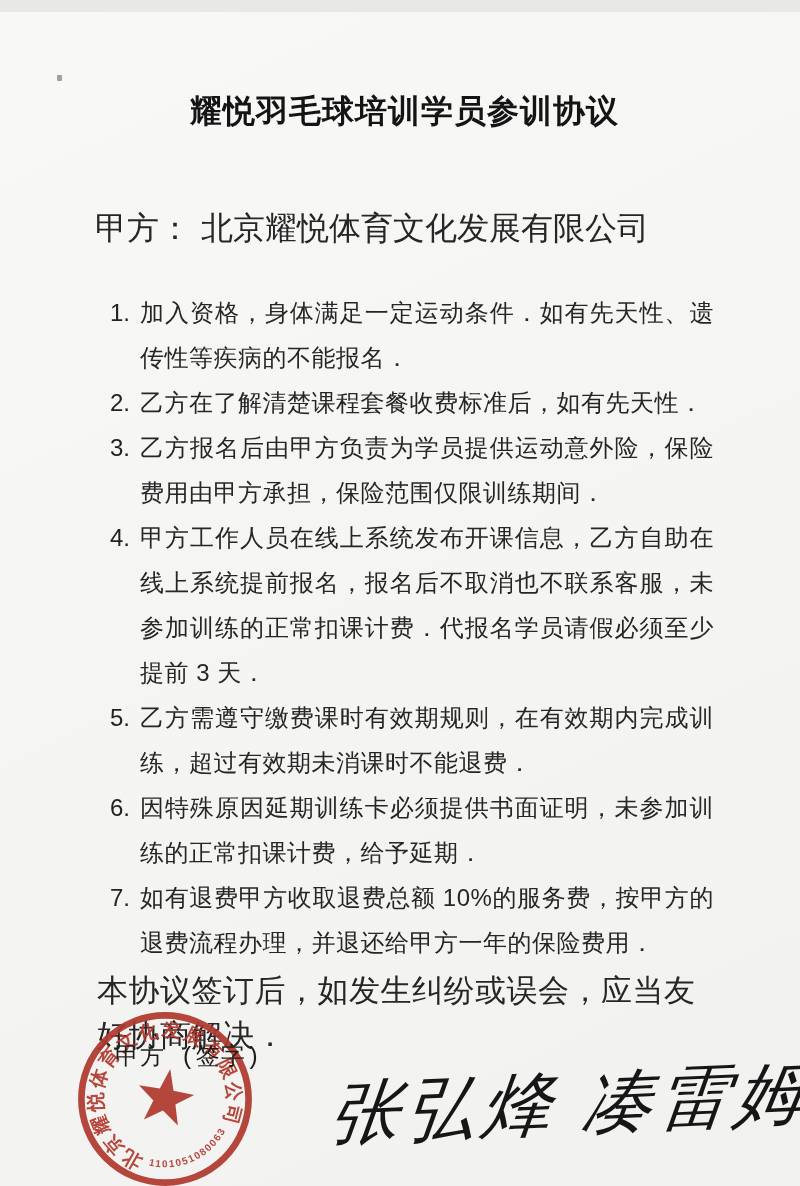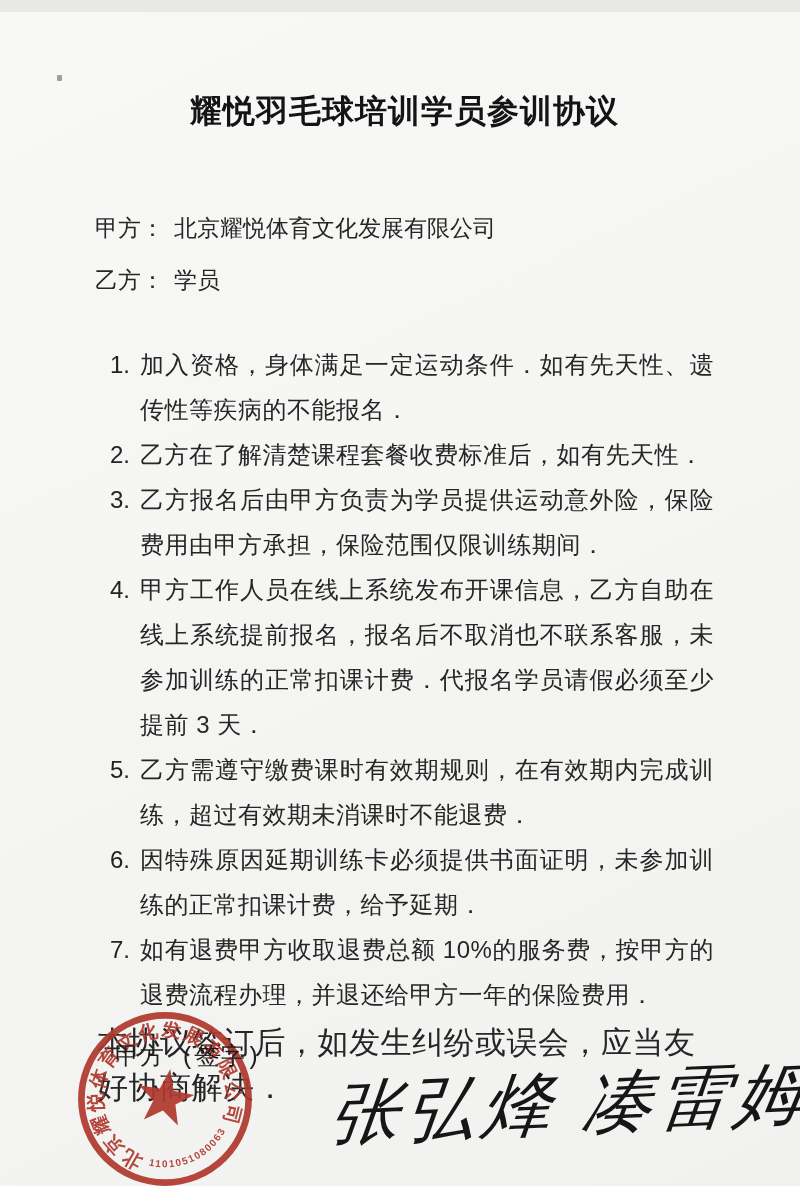--- a/index.html
+++ b/index.html
@@ -15,21 +15,21 @@
   .speck{position:absolute;left:57px;top:63px;width:5px;height:6px;background:#8a8a86;border-radius:1px;opacity:.8;}
   .content{padding:0 86px 0 95px;}
   .title{
     margin:76px 0 0 0;
     text-align:center;
     font-size:32px;line-height:46px;
     font-weight:bold;color:#141414;
     letter-spacing:1px;
   }
   .parties{margin-top:68px;}
-  .party-line{font-size:23px;line-height:52px;white-space:nowrap;}
+  .party-line{font-size:32px;line-height:52px;white-space:nowrap;}
   .party-label{margin-right:10px;}
   .clauses{margin:36px 0 0 15px;}
   .clause{display:flex;font-size:24px;line-height:45px;}
   .clause .num{flex:0 0 30px;color:#222;}
   .clause .text{flex:1;text-align:justify;letter-spacing:.5px;}
   .closing{
     margin:3px 0 0 2px;
     font-size:31px;line-height:45px;letter-spacing:.5px;
   }
   .sig-label{
@@ -69,23 +69,20 @@
 
 <div class="page">
   <div class="speck"></div>
 
   <div class="content">
     <h1 class="title">耀悦羽毛球培训学员参训协议</h1>
 
     <div class="parties">
       <div class="party-line">
         <span class="party-label">甲方：</span><span class="party-value">北京耀悦体育文化发展有限公司</span>
-      </div>
-      <div class="party-line">
-        <span class="party-label">乙方：</span><span class="party-value">学员</span>
       </div>
     </div>
 
     <div class="clauses">
       <div class="clause">
         <span class="num">1.</span>
         <span class="text">加入资格，身体满足一定运动条件．如有先天性、遗传性等疾病的不能报名．</span>
       </div>
       <div class="clause">
         <span class="num">2.</span>

